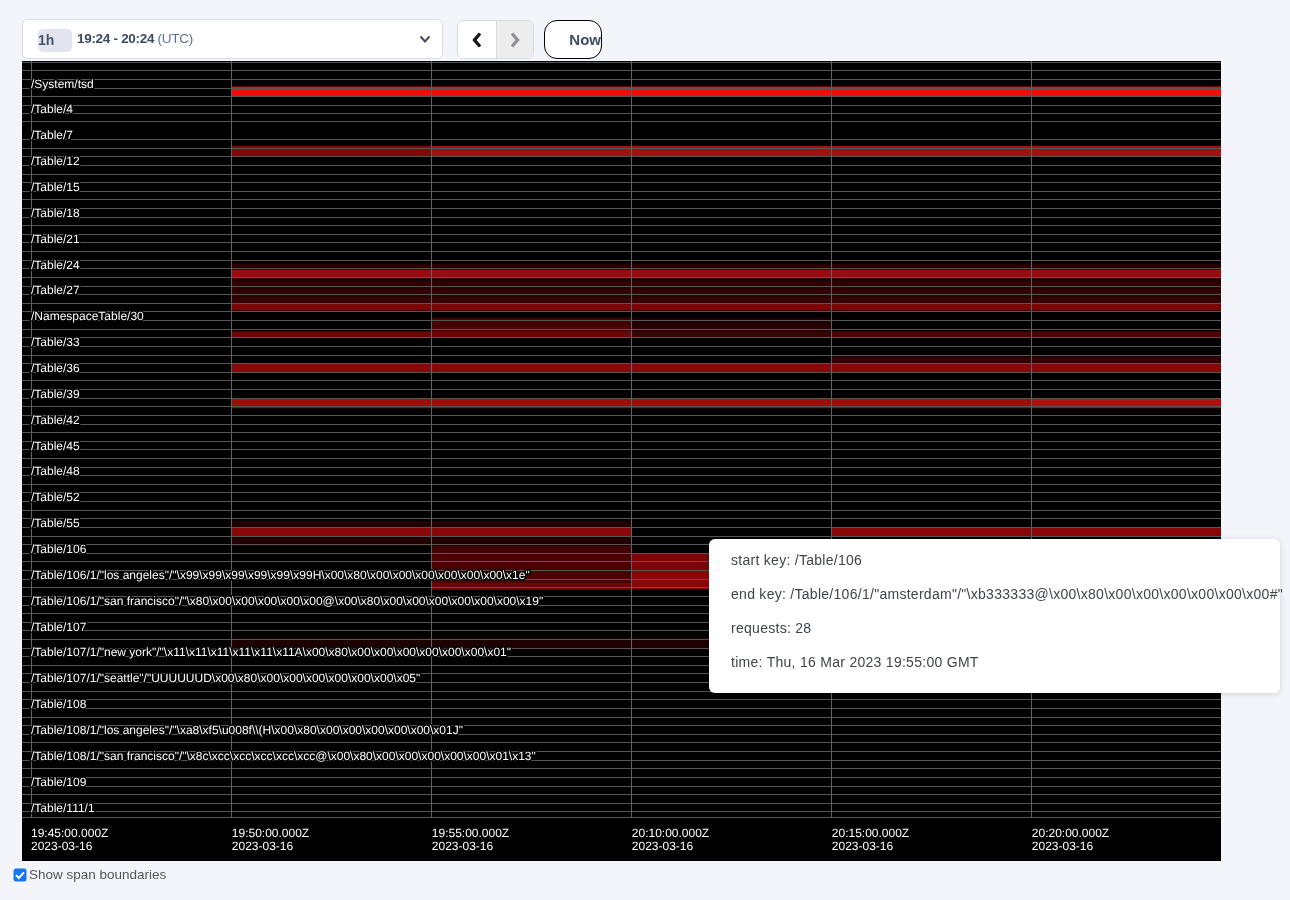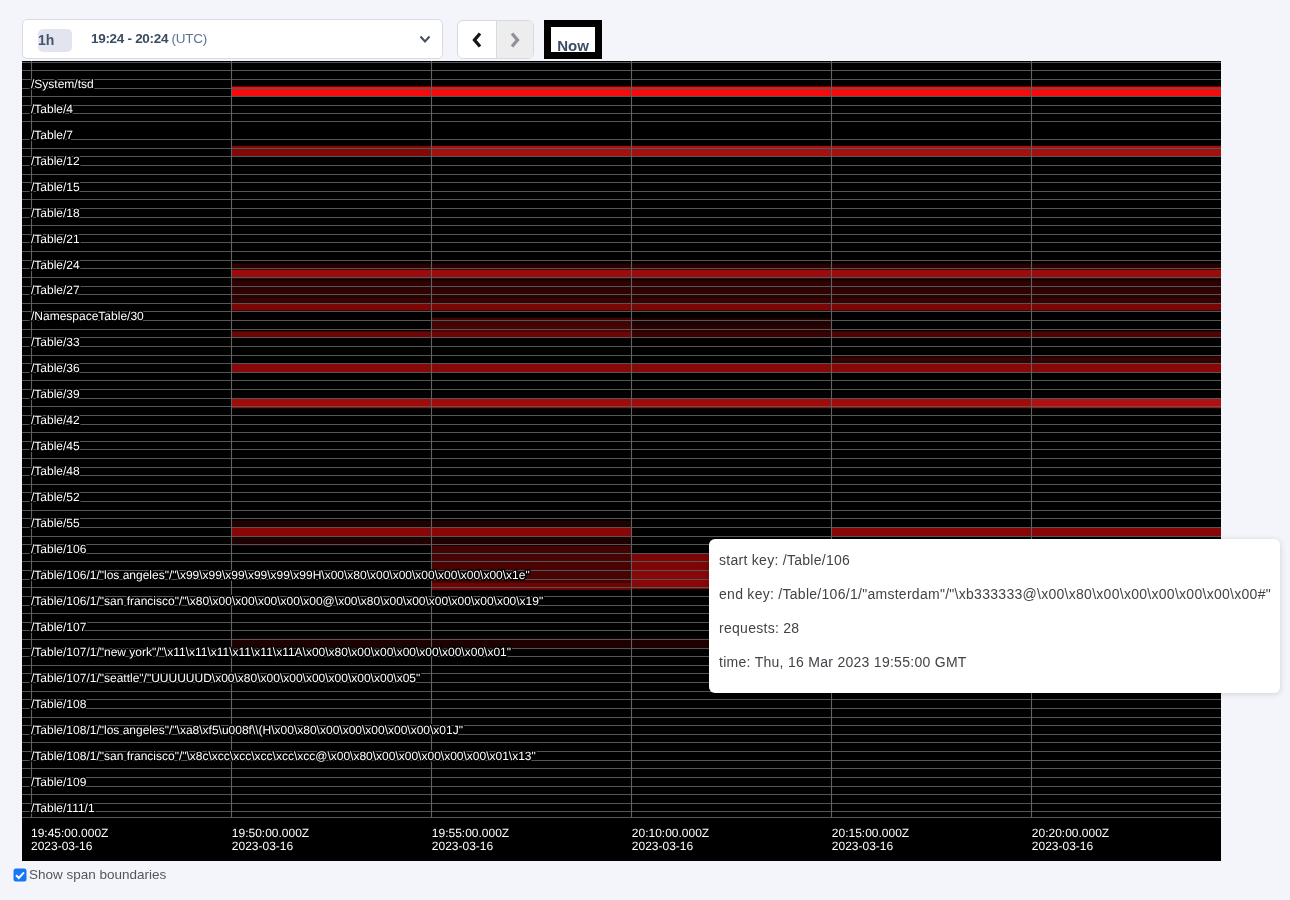--- a/index.html
+++ b/index.html
@@ -1,28 +1,28 @@
 <!DOCTYPE html>
 <html><head>
 <meta charset="utf-8">
 <style>
 *{margin:0;padding:0;box-sizing:border-box}
 html,body{width:1290px;height:900px;background:#f4f5fa;font-family:"Liberation Sans",sans-serif;position:relative;overflow:hidden}
 .abs{position:absolute}
 .sel{left:22px;top:19px;width:421px;height:40px;background:#fff;border:1px solid #d8dbe3;border-radius:5px}
 .badge{position:absolute;left:15px;top:8.5px;width:34px;height:23px;background:#e2e5ef;border-radius:5px;
   font-size:14px;font-weight:bold;color:#46536b;text-align:left;line-height:23px}
-.seltext{position:absolute;left:68px;top:0;height:38px;line-height:38px;font-size:13.5px;font-weight:bold;color:#3b4a63;letter-spacing:-0.3px}
+.seltext{position:absolute;left:54px;top:0;height:38px;line-height:38px;font-size:13.5px;font-weight:bold;color:#3b4a63;letter-spacing:-0.3px}
 .seltext .utc{font-weight:normal;color:#5d7291}
 .grp{left:457px;top:20px;width:77px;height:39px;border:1px solid #d6dae1;border-radius:6px;background:#fff;overflow:hidden}
 .grp .right{position:absolute;left:38px;top:0;width:39px;height:37px;background:#ededee;border-left:1px solid #d6dae1}
-.nowb{left:544px;top:20px;width:58px;height:39px;background:#fff;border:7px solid #000000;border-radius:0;
-  font-size:15px;font-weight:bold;color:#3c4e66;text-align:center;line-height:37px}
+.nowb{left:544px;top:20px;width:58px;height:39px;background:#fff;border:1px solid #000000;border-radius:13px;
+  font-size:15px;font-weight:bold;color:#3c4e66;text-align:right;line-height:37px}
 .tip{left:709px;top:539px;width:571px;height:154px;background:#fff;border-radius:6px;box-shadow:0 1px 6px rgba(0,0,0,.15);
-  padding:4px 10px;font-size:14px;color:#404448;line-height:34px;white-space:pre;letter-spacing:0.28px}
+  padding:4px 22px;font-size:14px;color:#404448;line-height:34px;white-space:pre;letter-spacing:0.28px}
 .cbrow{left:13px;top:868px;width:400px;height:14px}
 .cbl{position:absolute;left:16px;top:-1px;font-size:13.5px;color:#52565c}
 </style>
 </head>
 <body>
 <div class="sel abs">
   <div class="badge">1h</div>
   <div class="seltext">19:24 - 20:24 <span class="utc">(UTC)</span></div>
   <svg class="abs" style="left:395px;top:15px" width="14" height="9" viewBox="0 0 14 9">
       <path d="M2.5 1.5 L7 6.5 L11.5 1.5" stroke="#444e5e" stroke-width="2" fill="none"></path>

